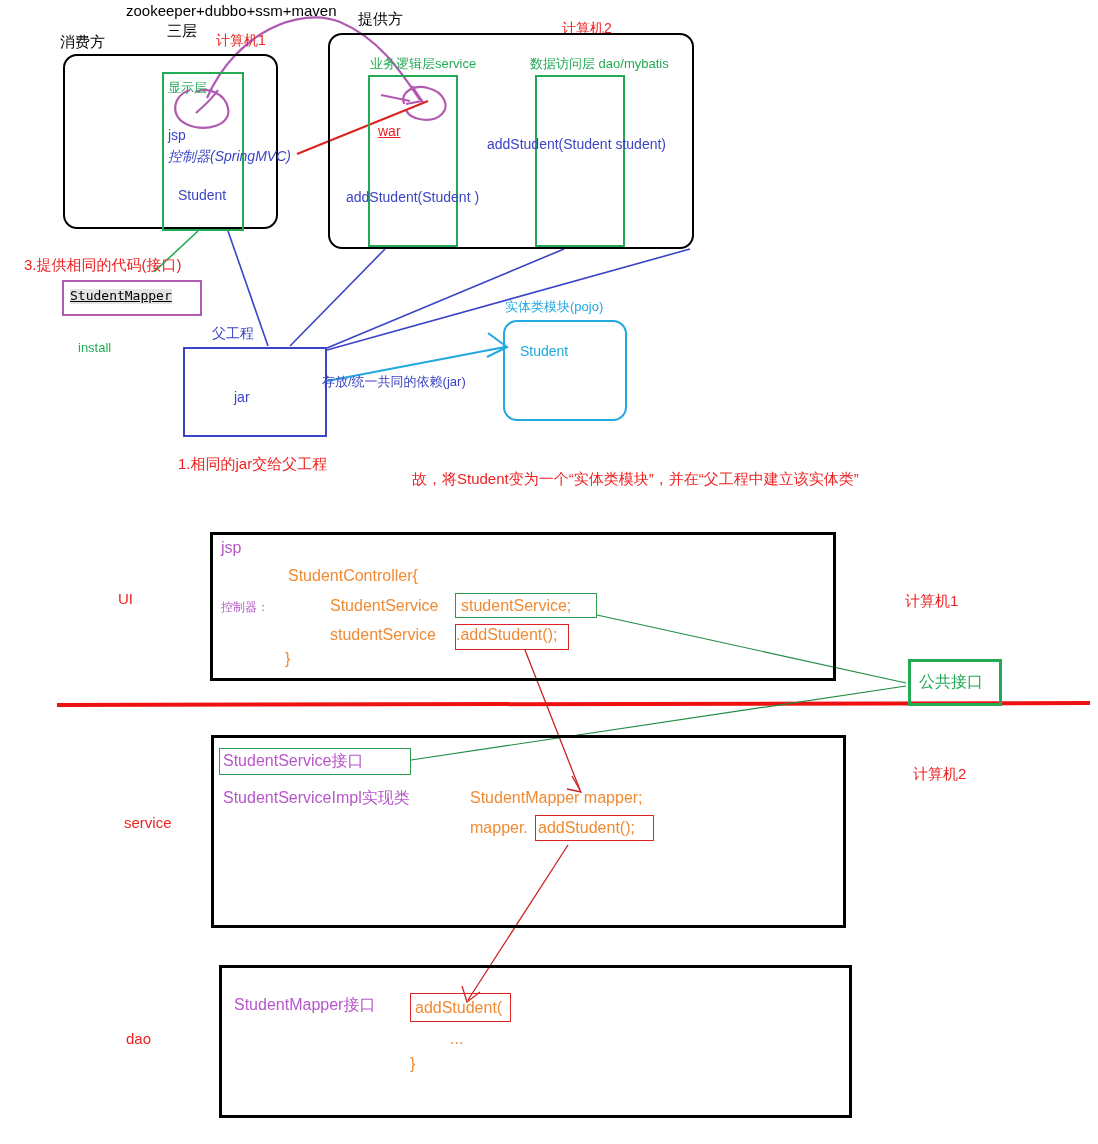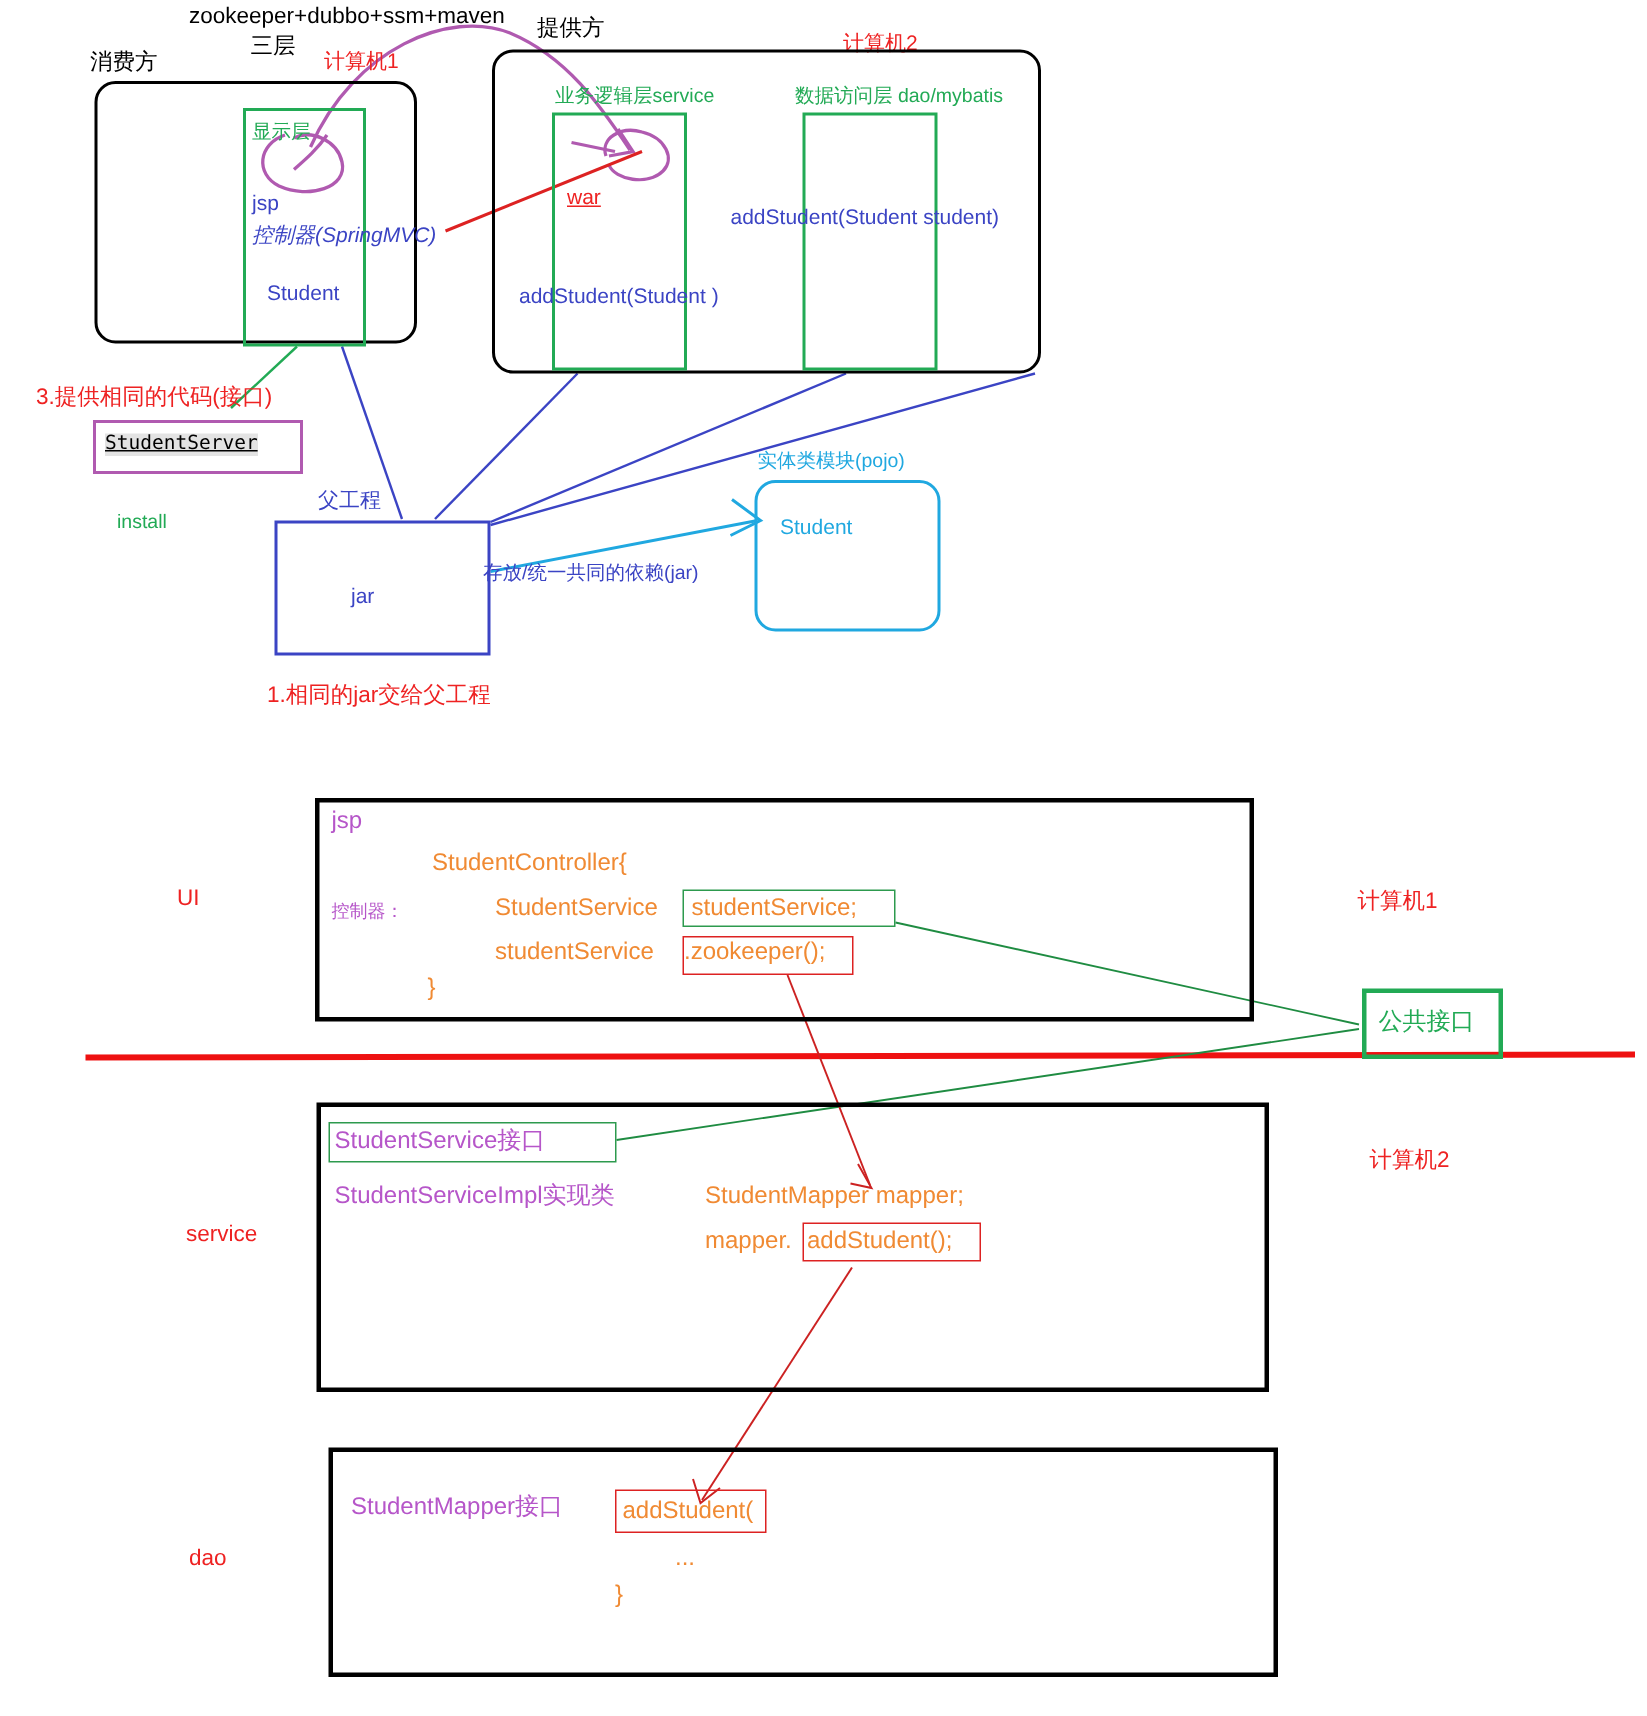--- a/index.html
+++ b/index.html
@@ -95,45 +95,46 @@
   <div class="box b-green" style="left:368px;top:75px;width:90px;height:172px;"></div>
   <div class="lbl c-red u-line" style="left:378px;top:95px;font-size:14px;margin-top:28px;">war</div>
   <div class="lbl c-blue" style="left:346px;top:189px;font-size:14px;">addStudent(Student )</div>
 
   <div class="lbl c-green" style="left:530px;top:57px;font-size:13px;">数据访问层 dao/mybatis</div>
   <div class="box b-green" style="left:535px;top:75px;width:90px;height:172px;"></div>
   <div class="lbl c-blue" style="left:487px;top:136px;font-size:14px;">addStudent(Student student)</div>
 
   <div class="lbl c-red" style="left:24px;top:256px;font-size:15px;">3.提供相同的代码(接口)</div>
   <div class="box b-purple" style="left:62px;top:280px;width:140px;height:36px;"></div>
-  <div class="lbl c-black mono u-line hl-gray" style="left:70px;top:289px;font-size:13px;">StudentServer</div>
+  <div class="lbl c-black mono u-line hl-gray" style="left:70px;top:289px;font-size:13px;">StudentMapper</div>
   <div class="lbl c-green" style="left:78px;top:341px;font-size:13px;">install</div>
 
   <div class="lbl c-blue" style="left:212px;top:325px;font-size:14px;">父工程</div>
   <div class="box b-blue" style="left:183px;top:347px;width:144px;height:90px;"></div>
   <div class="lbl c-blue" style="left:234px;top:389px;font-size:14px;">jar</div>
   <div class="lbl c-blue" style="left:322px;top:375px;font-size:13px;text-align:center;">存放/统一共同的依赖(jar)</div>
 
   <div class="lbl c-cyan" style="left:505px;top:300px;font-size:13px;">实体类模块(pojo)</div>
   <div class="box b-cyan" style="left:503px;top:320px;width:124px;height:101px;"></div>
   <div class="lbl c-cyan" style="left:520px;top:343px;font-size:14px;">Student</div>
 
   <div class="lbl c-red" style="left:178px;top:455px;font-size:15px;">1.相同的jar交给父工程</div>
+  <div class="lbl c-red" style="left:412px;top:470px;font-size:15px;">故，将Student变为一个“实体类模块”，并在“父工程中建立该实体类”</div>
 
   <div class="lbl c-red" style="left:118px;top:590px;font-size:15px;">UI</div>
   <div class="box b-black-thick" style="left:210px;top:532px;width:626px;height:149px;"></div>
   <div class="lbl c-magenta" style="left:221px;top:539px;font-size:16px;">jsp</div>
   <div class="lbl c-magenta" style="left:221px;top:601px;font-size:12px;">控制器：</div>
   <div class="lbl c-orange" style="left:288px;top:567px;font-size:16px;">StudentController{</div>
   <div class="lbl c-orange" style="left:330px;top:597px;font-size:16px;">StudentService</div>
   <div class="box b-green-thin" style="left:455px;top:593px;width:142px;height:25px;"></div>
   <div class="lbl c-orange" style="left:461px;top:597px;font-size:16px;">studentService;</div>
   <div class="lbl c-orange" style="left:330px;top:626px;font-size:16px;">studentService</div>
   <div class="box b-red" style="left:455px;top:624px;width:114px;height:26px;"></div>
-  <div class="lbl c-orange" style="left:456px;top:626px;font-size:16px;">.zookeeper();</div>
+  <div class="lbl c-orange" style="left:456px;top:626px;font-size:16px;">.addStudent();</div>
   <div class="lbl c-orange" style="left:285px;top:650px;font-size:16px;">}</div>
 
   <div class="lbl c-red" style="left:905px;top:592px;font-size:15px;">计算机1</div>
   <div class="box b-green-thick" style="left:908px;top:659px;width:94px;height:47px;"></div>
   <div class="lbl c-green" style="left:919px;top:673px;font-size:16px;">公共接口</div>
 
   <div class="lbl c-red" style="left:124px;top:814px;font-size:15px;">service</div>
   <div class="box b-black-thick" style="left:211px;top:735px;width:635px;height:193px;"></div>
   <div class="box b-green-thin" style="left:219px;top:748px;width:192px;height:27px;"></div>
   <div class="lbl c-magenta" style="left:223px;top:752px;font-size:16px;">StudentService接口</div>

